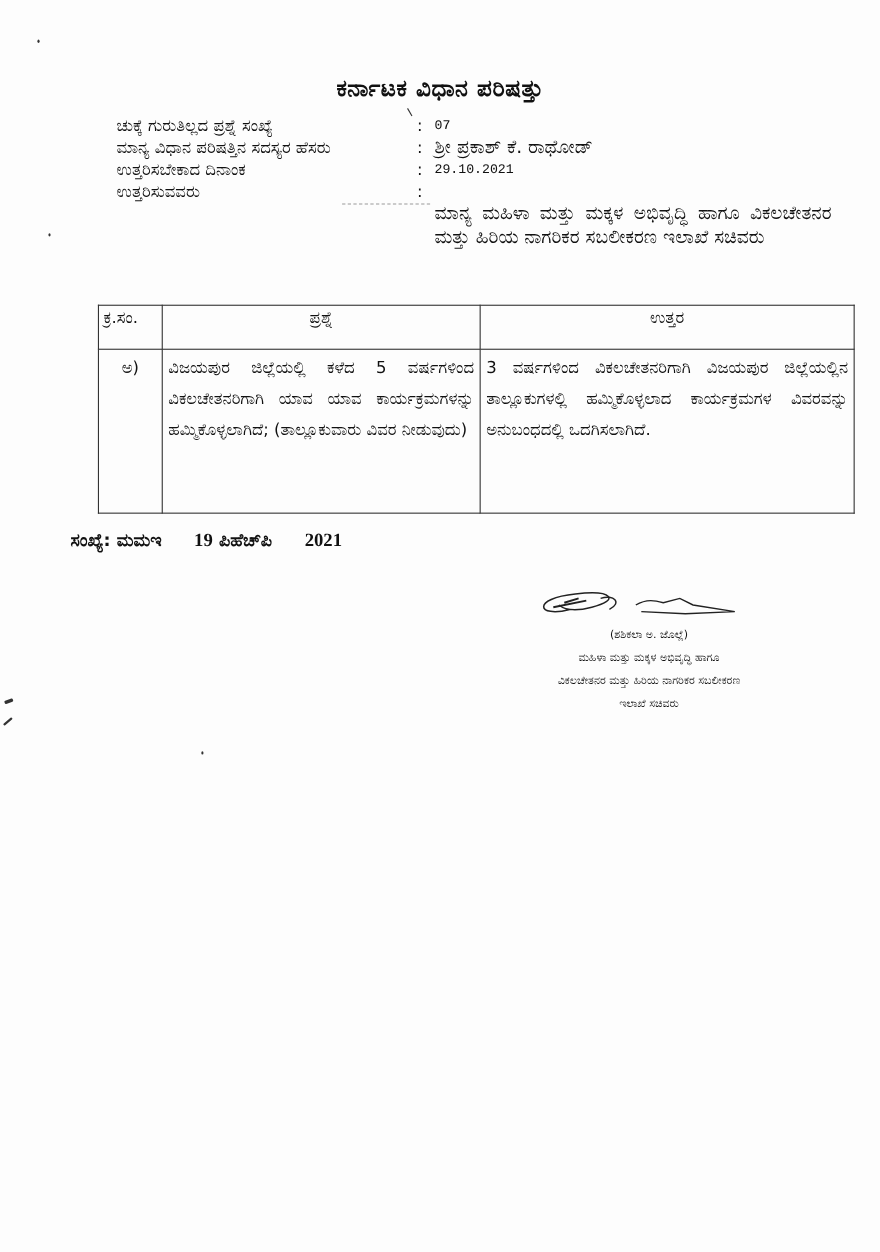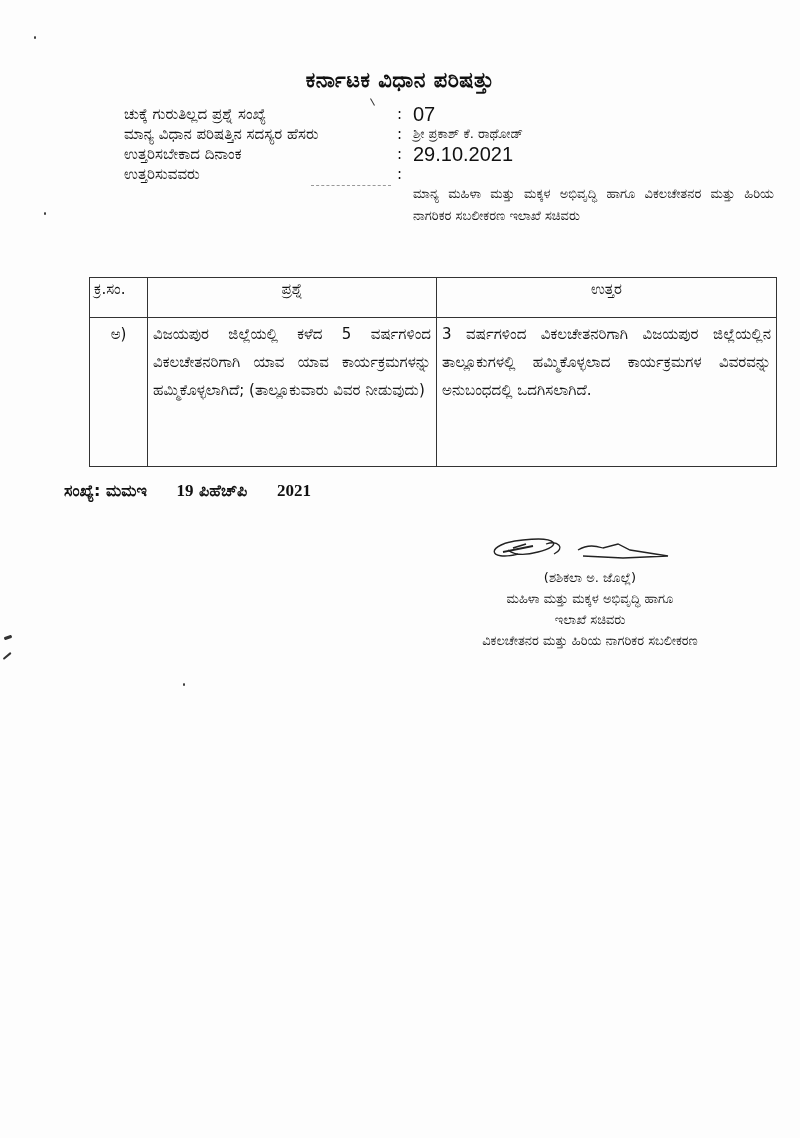--- a/index.html
+++ b/index.html
@@ -26,47 +26,47 @@
     top: 68px;
     left: 0;
     width: 800px;
     text-align: center;
     font-size: 21px;
     font-weight: bold;
     letter-spacing: 0.5px;
   }
   .meta {
     position: absolute;
-    left: 124px;
+    left: 106px;
     top: 104px;
     width: 650px;
     font-size: 15px;
   }
   .meta-row {
     display: flex;
     line-height: 20px;
     margin-bottom: 0px;
   }
   .meta-label {
     width: 273px;
     flex: none;
     white-space: nowrap;
   }
   .meta-colon {
     width: 16px;
     flex: none;
   }
   .meta-value {
     flex: 1;
-    font-family: Liberation Sans, sans-serif;
-    font-size: 20px;
+    font-family: Liberation Mono, monospace;
+    font-size: 12px;
   }
   .meta-value.kn {
     font-family: "DejaVu Sans", sans-serif;
-    font-size: 13px;
+    font-size: 17px;
   }
   .meta-value.multi {
     width: 360px;
     text-align: justify;
     text-align-last: left;
     line-height: 22px;
     margin-top: 19px;
   }
   .dots {
     position: absolute;
@@ -126,21 +126,21 @@
     top: 534px;
     width: 200px;
     height: 32px;
   }
   .sign-block {
     position: absolute;
     left: 380px;
     top: 567px;
     width: 420px;
     text-align: center;
-    font-size: 13px;
+    font-size: 10px;
     line-height: 21px;
   }
   .speck {
     position: absolute;
     background: #333;
     border-radius: 50%;
   }
 </style>
 </head>
 <body>
@@ -197,22 +197,22 @@
   <svg class="signature" viewBox="0 0 200 32">
     <path d="M40 20 C10 28, 5 10, 45 6 C80 2, 85 12, 60 18 C45 22, 35 20, 30 16" fill="none" stroke="#222" stroke-width="1.4"></path>
     <path d="M25 18 L55 12 M35 14 L48 10" fill="none" stroke="#222" stroke-width="1.8"></path>
     <path d="M68 10 C80 6, 88 14, 76 20" fill="none" stroke="#222" stroke-width="1.3"></path>
     <path d="M100 16 C110 10, 118 12, 125 14 L140 10 L152 16 L190 22 L145 24 L105 22" fill="none" stroke="#222" stroke-width="1.3"></path>
   </svg>
 
   <div class="sign-block">
     <div>(ಶಶಿಕಲಾ ಅ. ಜೊಲ್ಲೆ)</div>
     <div>ಮಹಿಳಾ ಮತ್ತು ಮಕ್ಕಳ ಅಭಿವೃದ್ಧಿ ಹಾಗೂ</div>
+    <div>ವಿಕಲಚೇತನರ ಮತ್ತು ಹಿರಿಯ ನಾಗರಿಕರ ಸಬಲೀಕರಣ</div>
     <div>ಇಲಾಖೆ ಸಚಿವರು</div>
-    <div>ವಿಕಲಚೇತನರ ಮತ್ತು ಹಿರಿಯ ನಾಗರಿಕರ ಸಬಲೀಕರಣ</div>
   </div>
 
   <div class="speck" style="left:34px;top:36px;width:2px;height:3px;"></div>
   <div class="speck" style="left:44px;top:212px;width:2px;height:3px;"></div>
   <div class="speck" style="left:4px;top:636px;width:8px;height:3px;border-radius:1px;transform:rotate(-20deg);"></div>
   <div class="speck" style="left:2px;top:655px;width:10px;height:1.5px;border-radius:1px;transform:rotate(-40deg);"></div>
   <div class="speck" style="left:183px;top:683px;width:2px;height:3px;"></div>
   <div class="speck" style="left:372px;top:98px;width:1px;height:8px;border-radius:0;transform:rotate(-30deg);"></div>
 </div>
 

